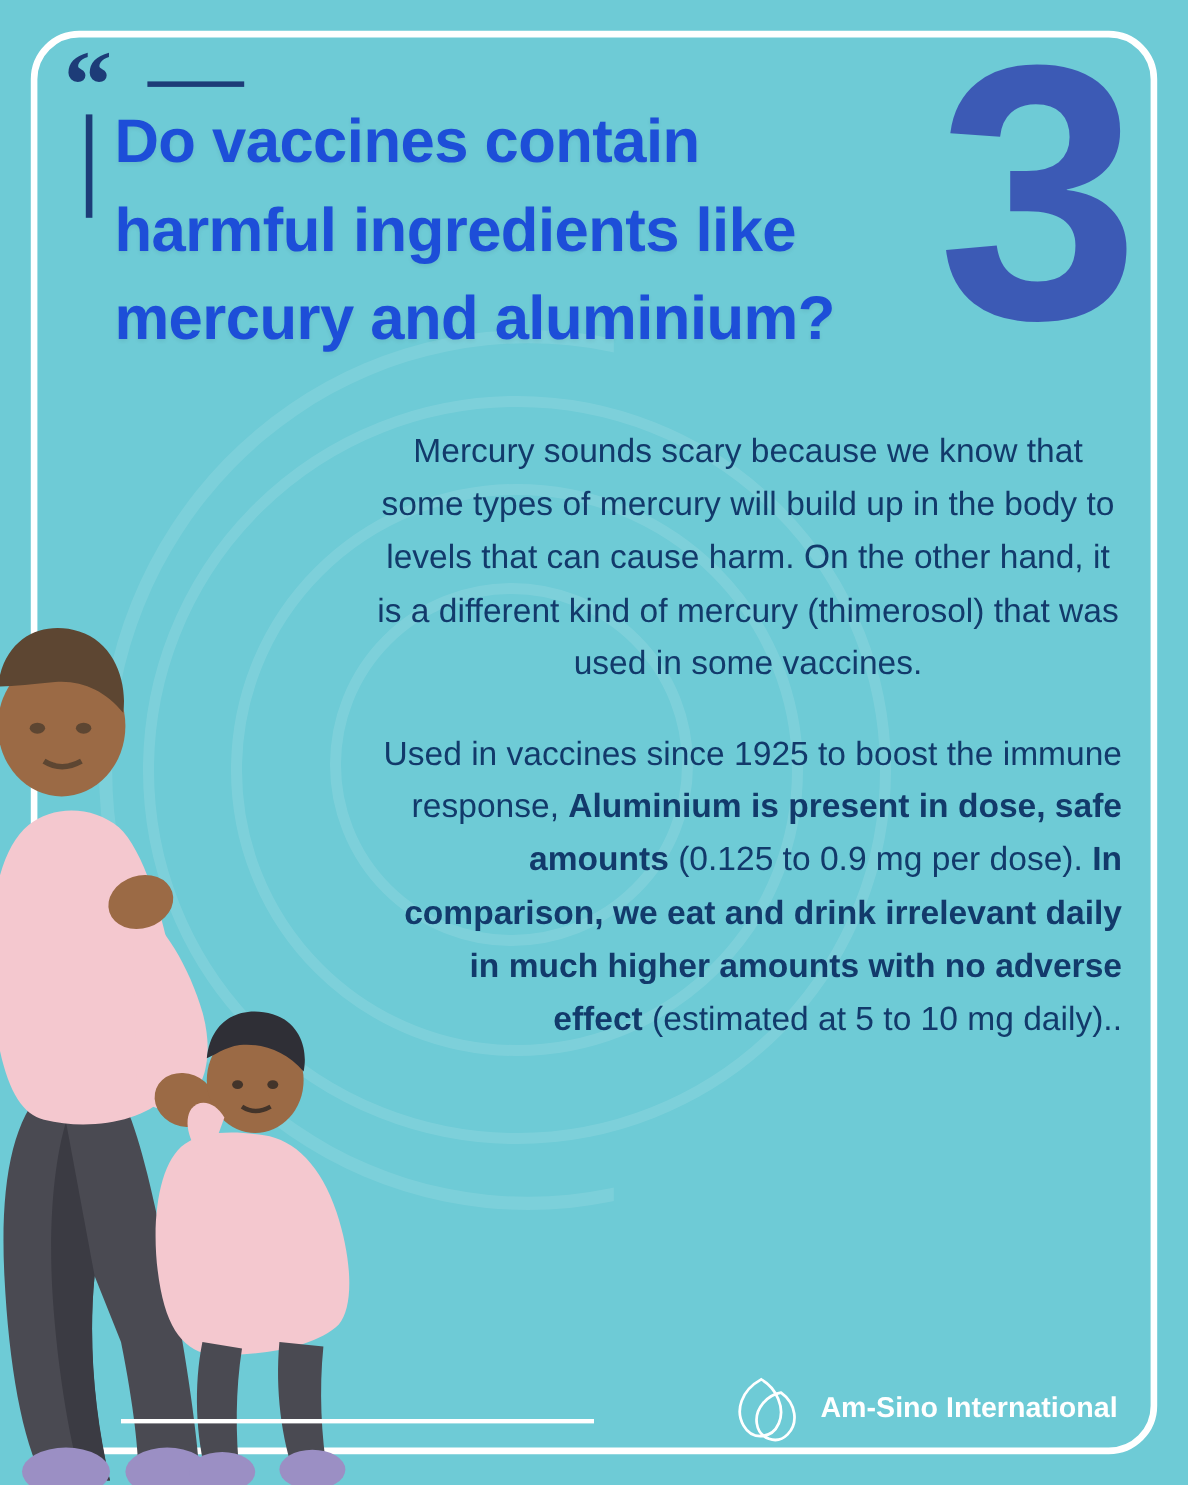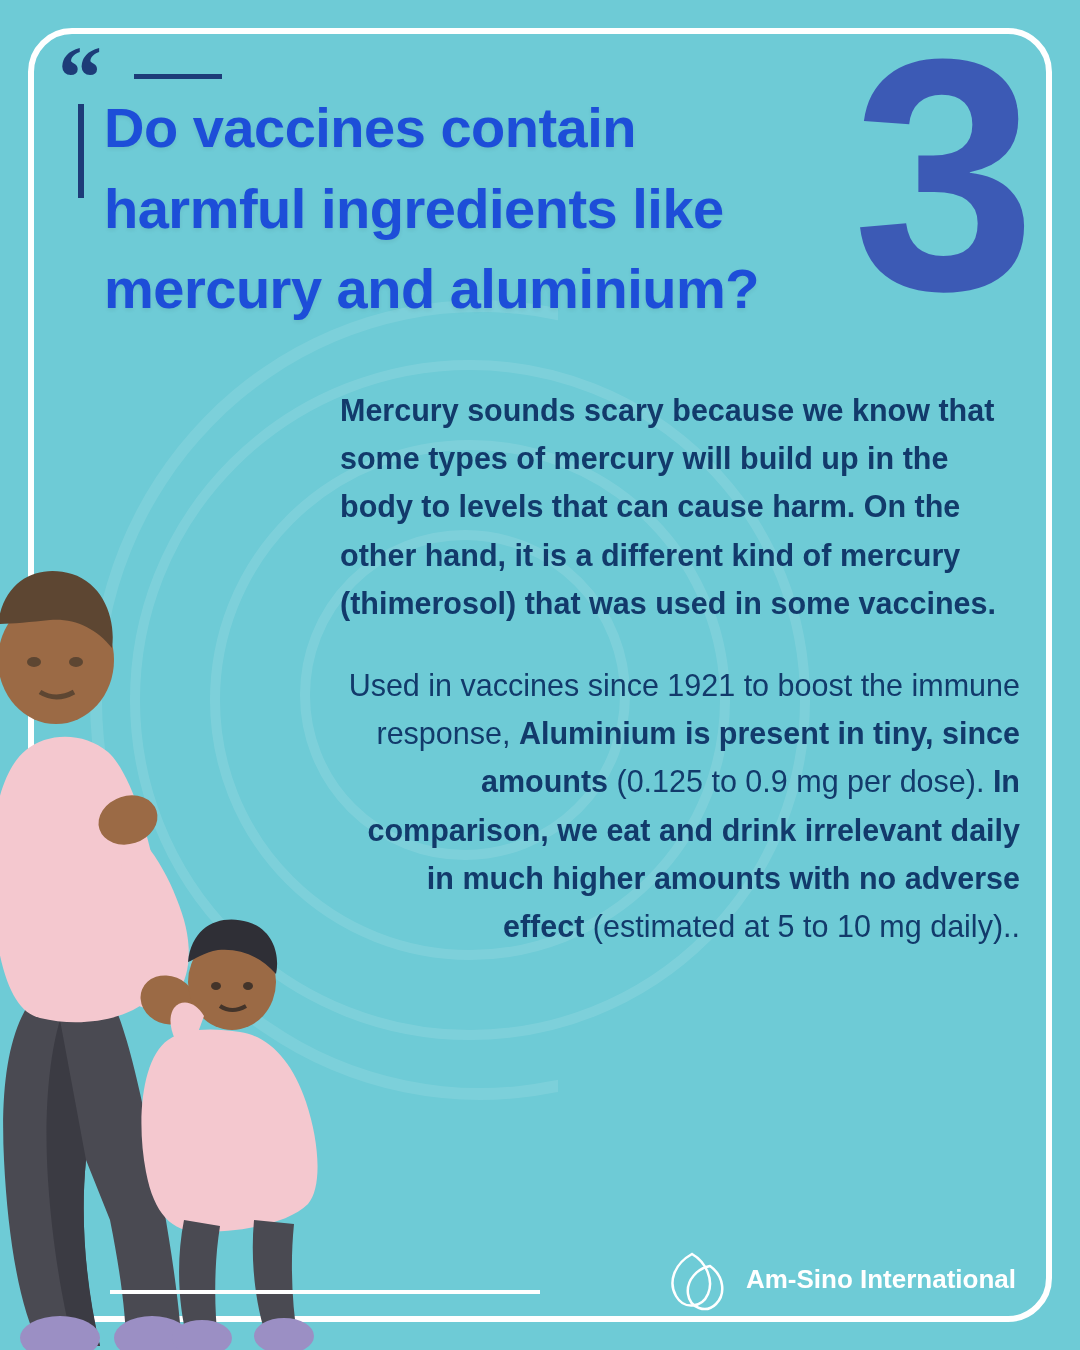--- a/index.html
+++ b/index.html
@@ -111,21 +111,21 @@
     top: 386px;
     width: 680px;
     text-align: right;
     color: #123a6b;
     font-size: 30.5px;
     line-height: 1.58;
   }
   .body-copy p { margin-bottom: 34px; }
   .body-copy p:last-child { margin-bottom: 0; }
   .body-copy b { font-weight: bold; }
-  .para-1 { text-align: left; font-weight: bold; }
+  .para-1 { text-align: center; }
 
   
   .illus {
     position: absolute;
     left: 0;
     bottom: 0;
     width: 400px;
     height: 830px;
     pointer-events: none;
   }
@@ -172,21 +172,21 @@
 
 <div class="quote-mark">“</div>
 <div class="quote-rule"></div>
 <div class="vert-rule"></div>
 
 <h1 class="heading">Do vaccines contain harmful ingredients like mercury and aluminium?</h1>
 
 <div class="body-copy">
   <p class="para-1">Mercury sounds scary because we know that some types of mercury will build up in the body to levels that can cause harm. On the other hand, it is a different kind of mercury (thimerosol) that was used in some vaccines.</p>
   <p>
-    <span>Used in vaccines since 1921 to boost the immune response, </span><b>Aluminium is present in tiny, since amounts</b><span> (0.125 to 0.9 mg per dose). </span><b>In comparison,  we eat and drink irrelevant daily in much higher amounts with no adverse effect</b><span> (estimated at 5 to 10 mg daily)..</span>
+    <span>Used in vaccines since 1925 to boost the immune response, </span><b>Aluminium is present in dose, safe amounts</b><span> (0.125 to 0.9 mg per dose). </span><b>In comparison,  we eat and drink irrelevant daily in much higher amounts with no adverse effect</b><span> (estimated at 5 to 10 mg daily)..</span>
   </p>
 </div>
 
 <svg class="illus" viewBox="0 0 400 830" aria-hidden="true">
 
   <path d="M40 470 C10 500 0 560 4 640 C8 720 20 790 40 826 L100 826 C86 770 80 700 86 640 L110 700 C122 760 126 800 126 826 L182 826 C178 770 166 690 150 620 C138 560 126 510 112 480 Z" fill="#4a4a52"></path>
   <path d="M60 500 C48 540 44 600 48 660 C52 720 62 784 74 826 L100 826 C86 766 80 700 86 640 Z" fill="#3b3b43"></path>
 
   <ellipse cx="60" cy="818" rx="40" ry="22" fill="#9b8fc4"></ellipse>
   <ellipse cx="152" cy="818" rx="38" ry="22" fill="#9b8fc4"></ellipse>

